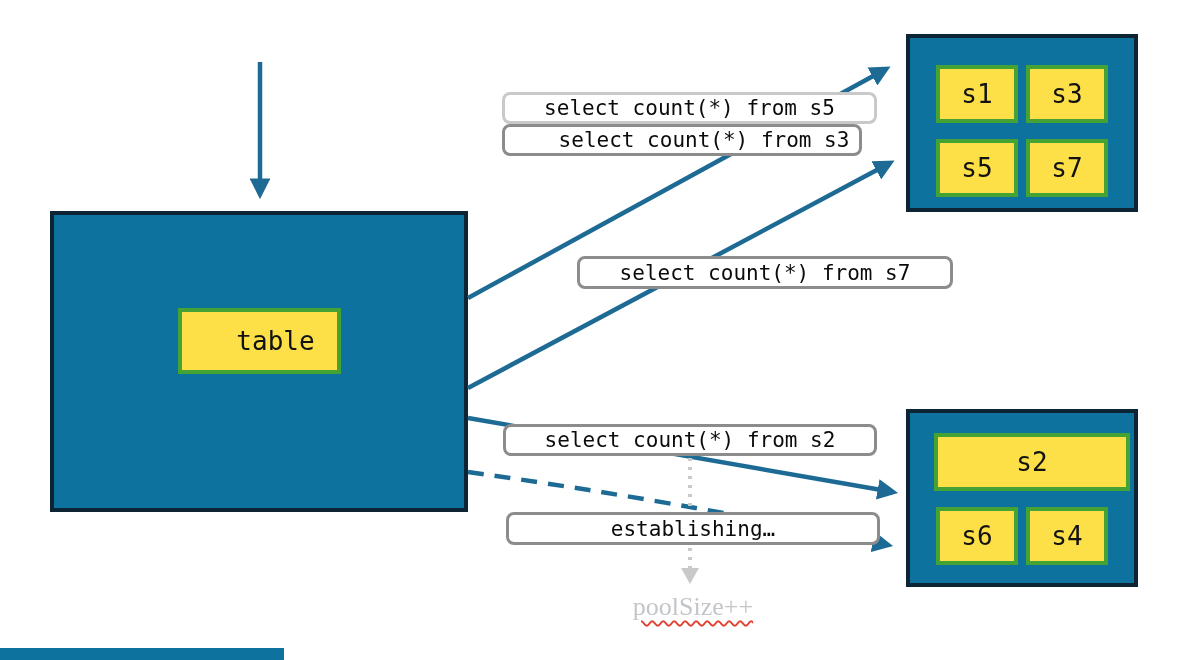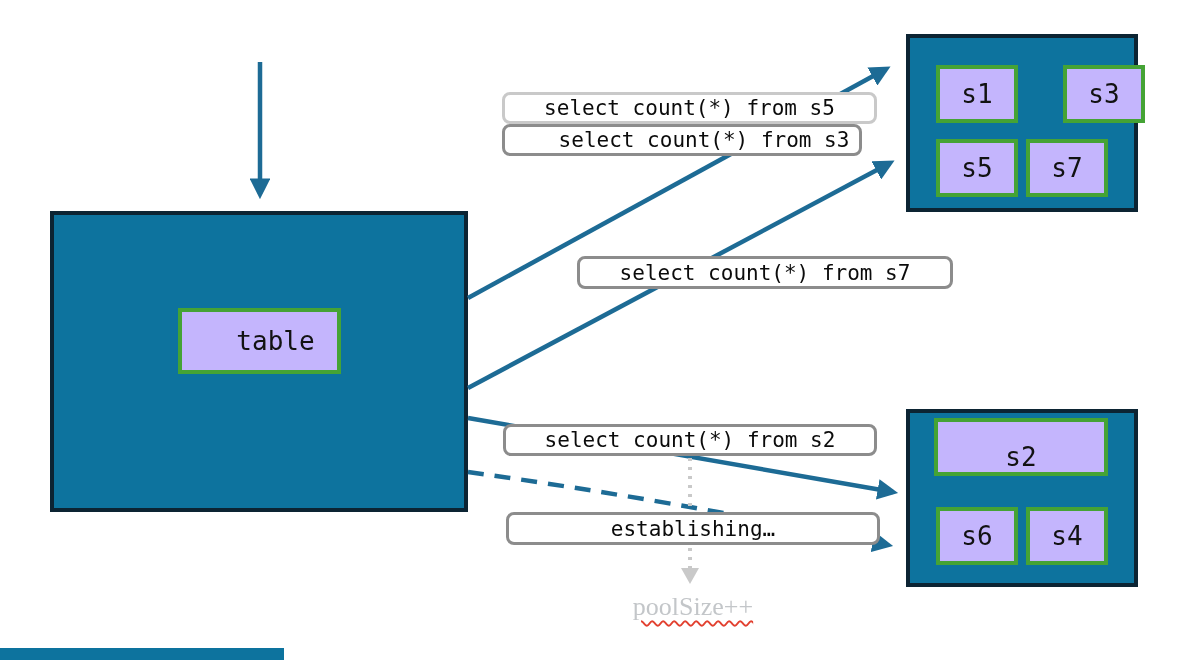--- a/index.html
+++ b/index.html
@@ -8,21 +8,21 @@
     background:#ffffff;font-family:"DejaVu Sans Mono","Liberation Mono",monospace;
   }
   .layer{position:absolute;left:0;top:0;width:1184px;height:660px;}
   .arrow-layer{z-index:1;}
   .bigbox{
     position:absolute;box-sizing:border-box;z-index:0;
     background:#0d739e;border:4px solid #0c2433;
   }
   .cell{
     position:absolute;box-sizing:border-box;z-index:2;
-    background:#c4b5fd;border:4px solid #45a335;
+    background:#fde047;border:4px solid #45a335;
     display:flex;align-items:center;justify-content:center;
     color:#121212;font-size:26px;
   }
   .qlabel{
     position:absolute;box-sizing:border-box;z-index:3;
     background:#ffffff;border:3px solid #8c8c8c;border-radius:8px;
     display:flex;align-items:center;justify-content:center;
     color:#0b0b0b;font-size:21px;white-space:nowrap;
   }
   .qlabel.light{border-color:#c9c9c9;}
@@ -58,31 +58,31 @@
     <polygon points="681,568 699,568 690,584" fill="#c9c9c9"></polygon>
   </svg>
 
   <div class="cell" style="left:178px;top:308px;width:163px;height:66px;padding-left:32px;">
     <span>table</span>
   </div>
 
   <div class="cell" style="left:936px;top:65px;width:82px;height:58px;">
     <span>s1</span>
   </div>
-  <div class="cell" style="left:1026px;top:65px;width:82px;height:58px;margin-left:37px;">
+  <div class="cell" style="left:1026px;top:65px;width:82px;height:58px;">
     <span>s3</span>
   </div>
   <div class="cell" style="left:936px;top:139px;width:82px;height:58px;">
     <span>s5</span>
   </div>
   <div class="cell" style="left:1026px;top:139px;width:82px;height:58px;">
     <span>s7</span>
   </div>
 
-  <div class="cell" style="left:934px;top:418px;width:174px;height:58px;align-items:flex-end;">
+  <div class="cell" style="left:934px;top:433px;width:196px;height:58px;">
     <span>s2</span>
   </div>
   <div class="cell" style="left:936px;top:507px;width:82px;height:58px;">
     <span>s6</span>
   </div>
   <div class="cell" style="left:1026px;top:507px;width:82px;height:58px;">
     <span>s4</span>
   </div>
 
   <div class="qlabel light" style="left:502px;top:92px;width:375px;height:32px;">

